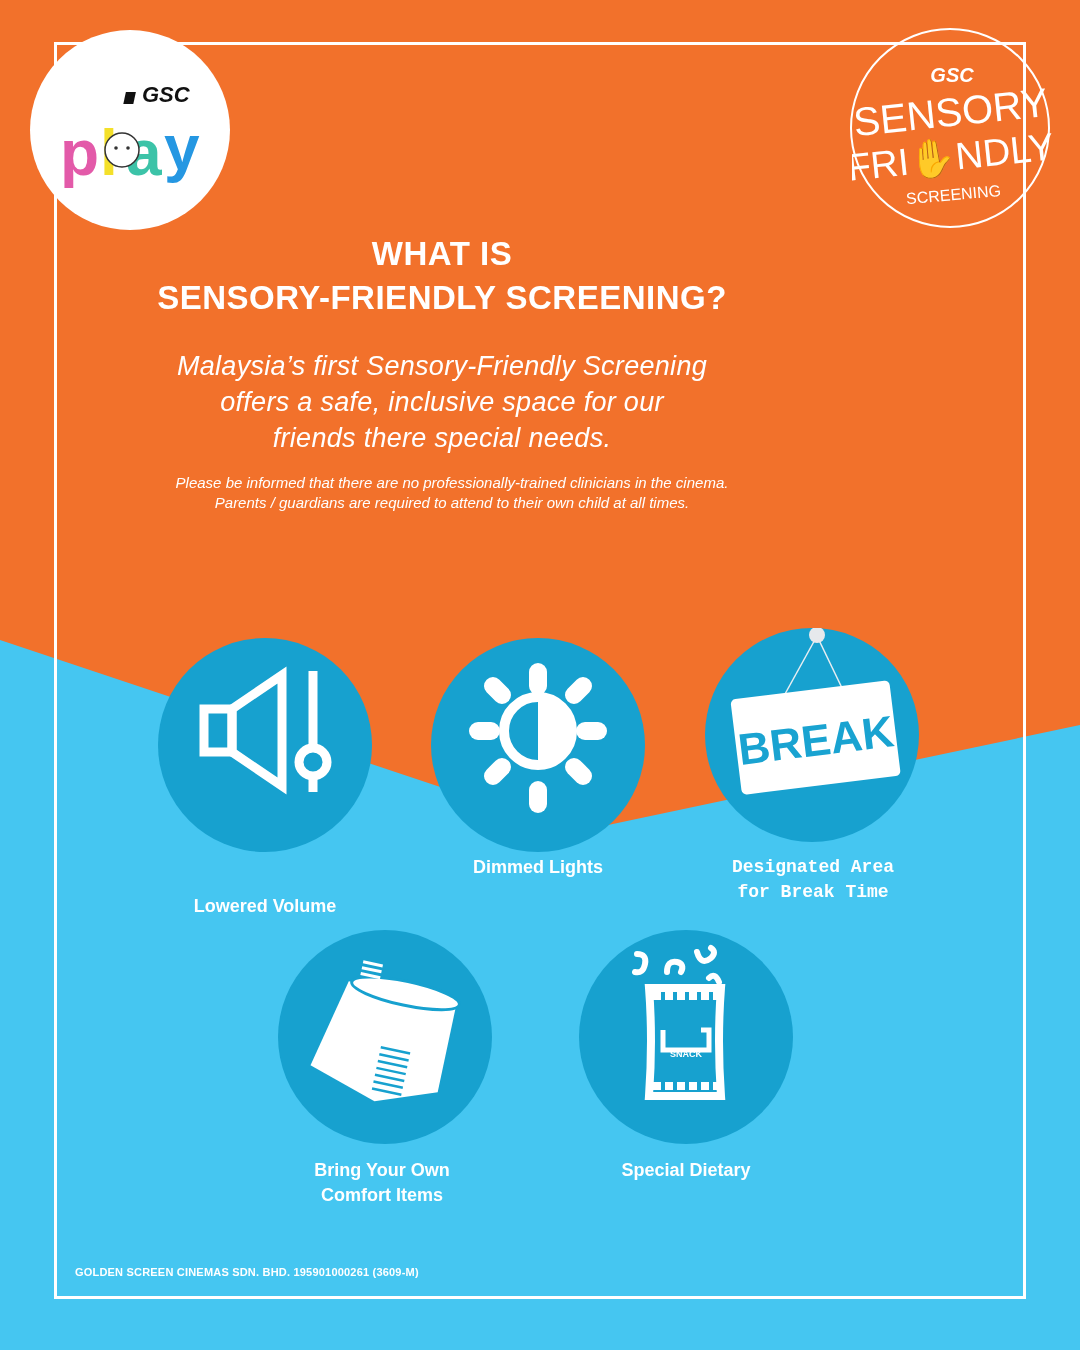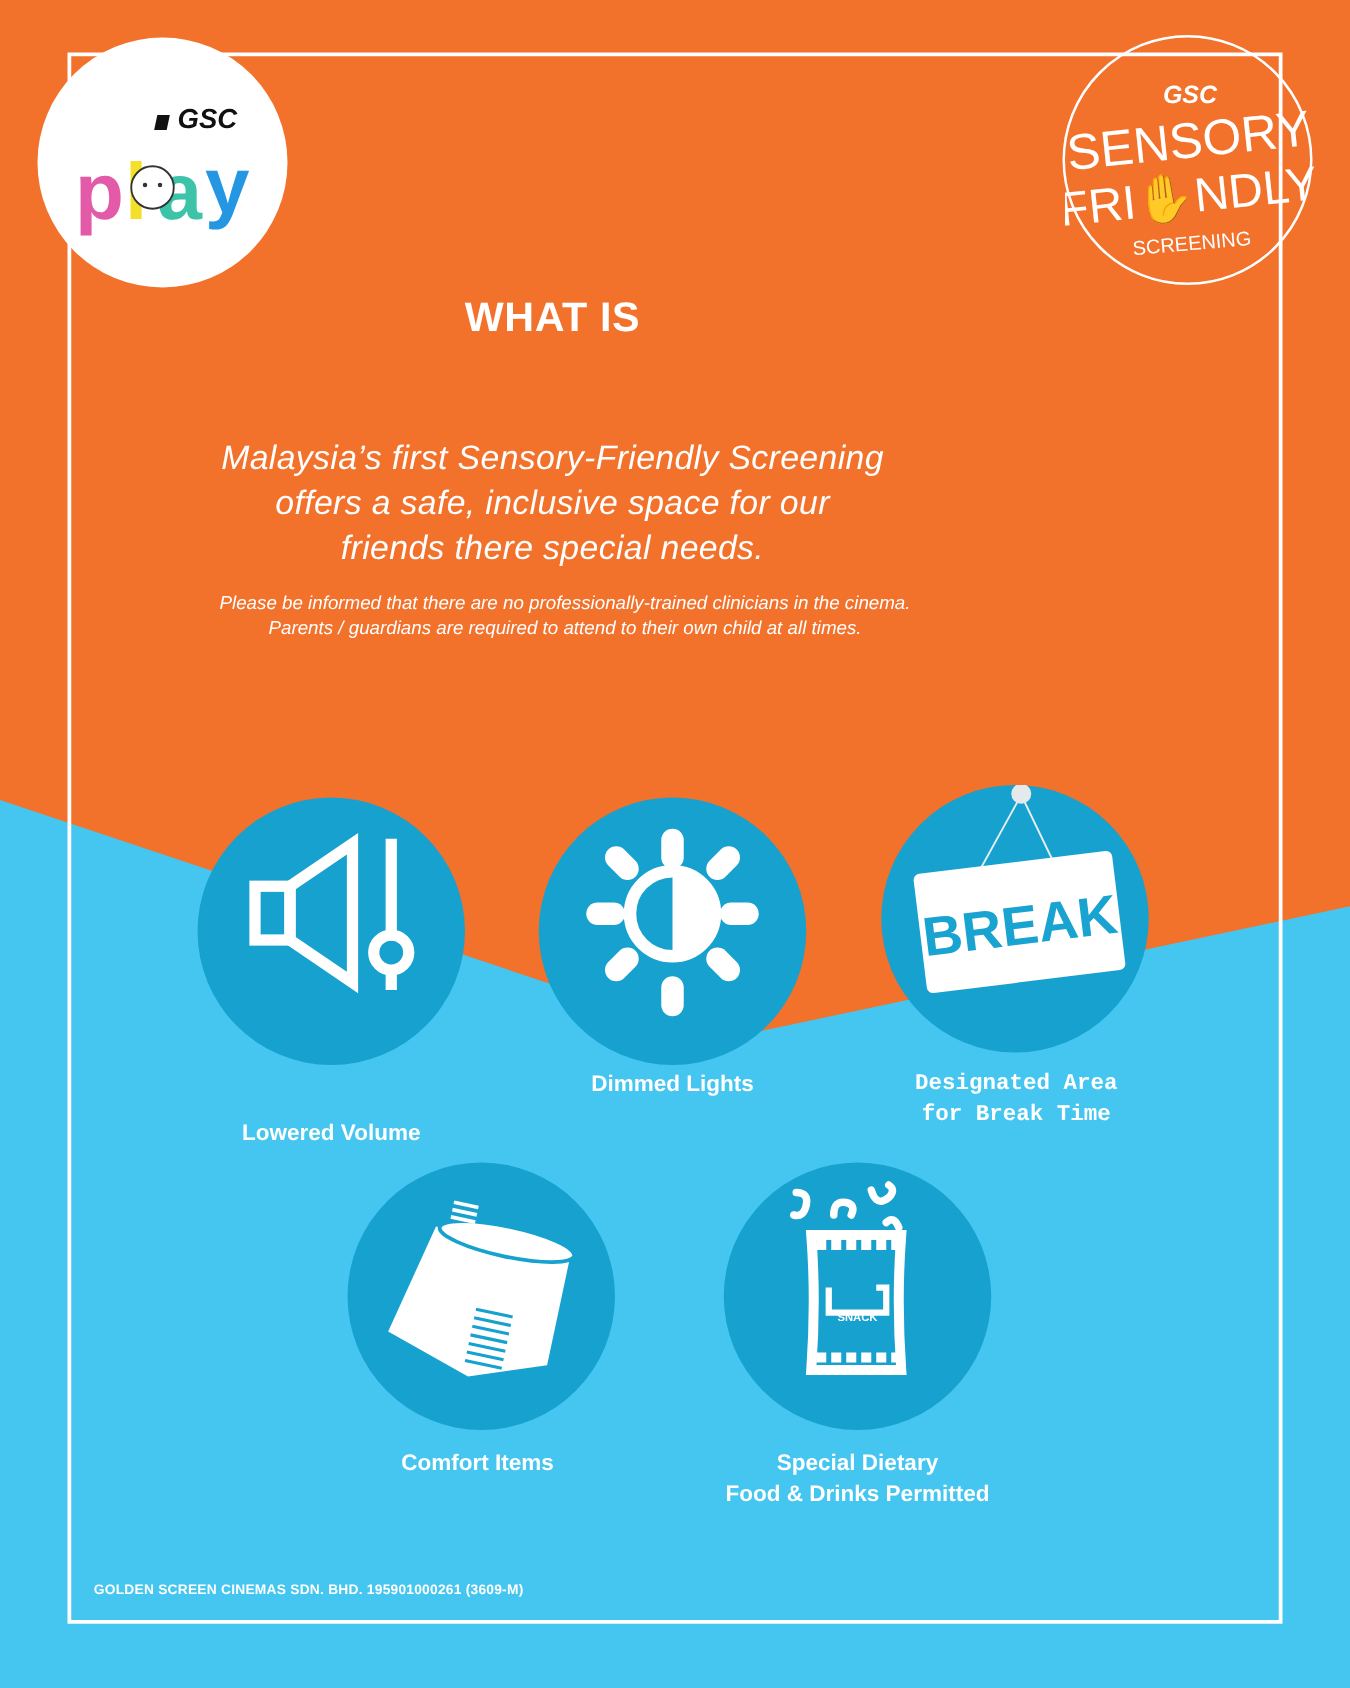--- a/index.html
+++ b/index.html
@@ -48,20 +48,21 @@
   <svg width="200" height="200" viewBox="0 0 200 200">
     <text x="100" y="52" text-anchor="middle" font-family="Liberation Sans, sans-serif" font-size="20" font-weight="bold" font-style="italic" fill="#fff">GSC</text>
     <text x="100" y="96" text-anchor="middle" font-family="Liberation Sans, sans-serif" font-size="40" fill="#fff" transform="rotate(-6 100 96)">SENSORY</text>
     <text x="100" y="140" text-anchor="middle" font-family="Liberation Sans, sans-serif" font-size="38" fill="#fff" transform="rotate(-6 100 140)">FRI✋NDLY</text>
     <text x="102" y="170" text-anchor="middle" font-family="Liberation Sans, sans-serif" font-size="16" fill="#fff" transform="rotate(-5 102 170)">SCREENING</text>
   </svg>
 </div>
 
 <div class="text-abs title">
   <div>WHAT IS</div>
+  <div>SENSORY-FRIENDLY SCREENING?</div>
 </div>
 <div class="text-abs subtitle">
   <div>Malaysia’s first Sensory-Friendly Screening</div>
   <div>offers a safe, inclusive space for our</div>
   <div>friends there special needs.</div>
 </div>
 <div class="text-abs note">
   <div>Please be informed that there are no professionally-trained clinicians in the cinema.</div>
   <div>Parents / guardians are required to attend to their own child at all times.</div>
 </div>
@@ -133,20 +134,21 @@
       </g>
       <g stroke="#fff" stroke-width="3">
         <line x1="70" y1="38" x2="90" y2="38"></line>
         <line x1="70" y1="44" x2="90" y2="44"></line>
         <line x1="70" y1="50" x2="90" y2="50"></line>
       </g>
     </g>
   </svg>
 </div>
 <div class="feature-label" style="left:232px; top:1158px;">
+  <div>Bring Your Own</div>
   <div>Comfort Items</div>
 </div>
 
 <div class="feature-circle" style="left:579px; top:930px;">
   <svg viewBox="0 0 214 214">
     <g fill="none" stroke="#fff" stroke-width="6" stroke-linecap="round">
       <path d="M58,24 q10,0 8,10 q-2,10 -10,8"></path>
       <path d="M88,42 q0,-12 10,-10 q8,2 4,10"></path>
       <path d="M118,22 q4,14 14,6 q6,-6 0,-10"></path>
       <path d="M130,48 q6,-6 10,4"></path>
@@ -165,16 +167,15 @@
       <rect x="110" y="152" width="8" height="8"></rect>
         <rect x="122" y="152" width="8" height="8"></rect>
         <rect x="134" y="152" width="6" height="8"></rect>
     </g>
     <path d="M84,100 L84,120 L130,120 L130,100 L122,100" fill="none" stroke="#fff" stroke-width="5"></path>
     <text x="107" y="127" text-anchor="middle" font-family="Liberation Sans, sans-serif" font-size="9" font-weight="bold" fill="#fff">SNACK</text>
   </svg>
 </div>
 <div class="feature-label" style="left:536px; top:1158px;">
   <div>Special Dietary</div>
-  <div>Food &amp; Drinks Permitted</div>
 </div>
 
 <div class="footer">GOLDEN SCREEN CINEMAS SDN. BHD. 195901000261 (3609-M)</div>
 
 </body></html>

